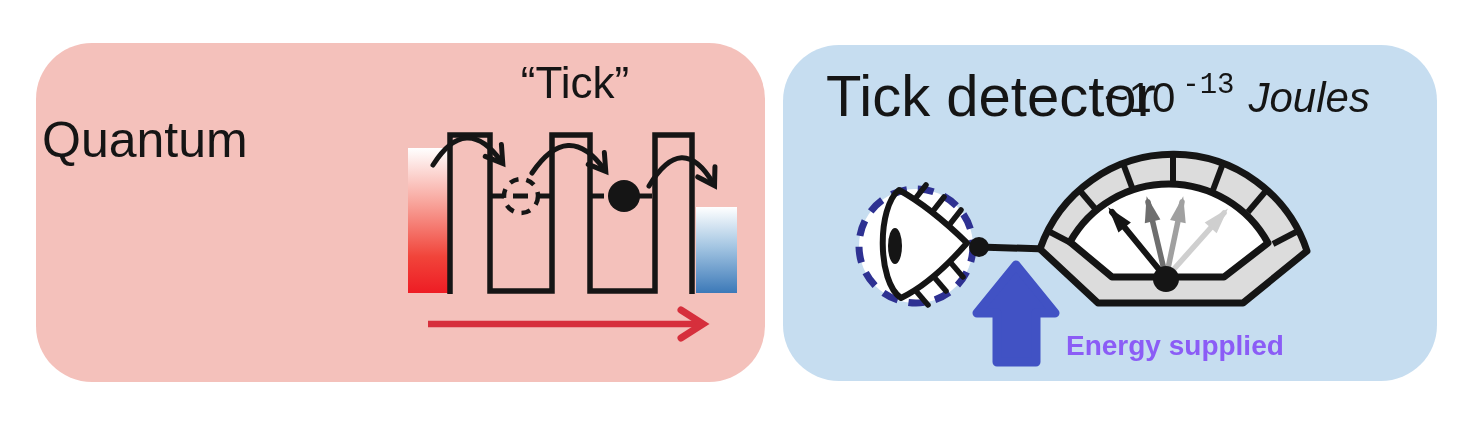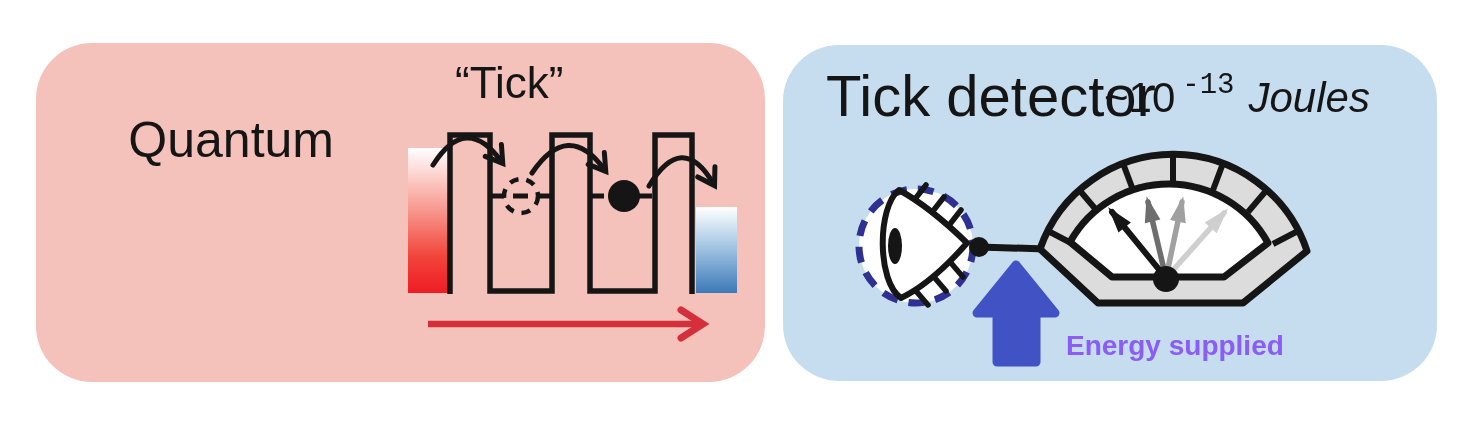--- a/index.html
+++ b/index.html
@@ -4,26 +4,26 @@
 <style>
   html,body{margin:0;padding:0;background:#ffffff;}
   #stage{
     position:relative;width:1484px;height:434px;background:#ffffff;overflow:hidden;
     font-family:"Liberation Sans", sans-serif;color:#111;
   }
   .panel{position:absolute;border-radius:56px;}
   #left-panel{left:36px;top:43px;width:729px;height:339px;background:#f4c1bb;}
   #right-panel{left:783px;top:45px;width:654px;height:336px;background:#c6ddf0;}
   .abs{position:absolute;}
-  #left-title{left:42px;top:106px;width:292px;text-align:right;
+  #left-title{left:42px;top:106px;width:292px;text-align:left;
     font-size:50px;line-height:68px;color:#151515;}
   #left-energy{left:66px;top:276px;font-size:42px;color:#151515;white-space:nowrap;}
   .sup{font-size:29px;position:relative;top:-19px;margin-left:7px;font-family:Liberation Mono, monospace;}
   .unit{margin-left:14px;font-style:italic;}
-  #tick-label{left:455px;top:58px;width:240px;text-align:left;font-size:44px;color:#151515;}
+  #tick-label{left:455px;top:58px;width:240px;text-align:center;font-size:44px;color:#151515;}
   #flow-caption{left:407px;top:338px;font-size:29px;font-weight:bold;color:#d62f3c;white-space:nowrap;}
   #right-title{left:804px;top:62px;font-size:58px;color:#151515;white-space:nowrap;margin-left:22px;}
   #right-energy{left:1104px;top:74px;font-size:42px;color:#151515;white-space:nowrap;}
   #supply-caption{left:1066px;top:330px;font-size:28px;font-weight:bold;color:#8b5cf6;white-space:nowrap;}
   svg{position:absolute;left:0;top:0;}
 </style>
 </head>
 <body>
 
 <div id="stage">

